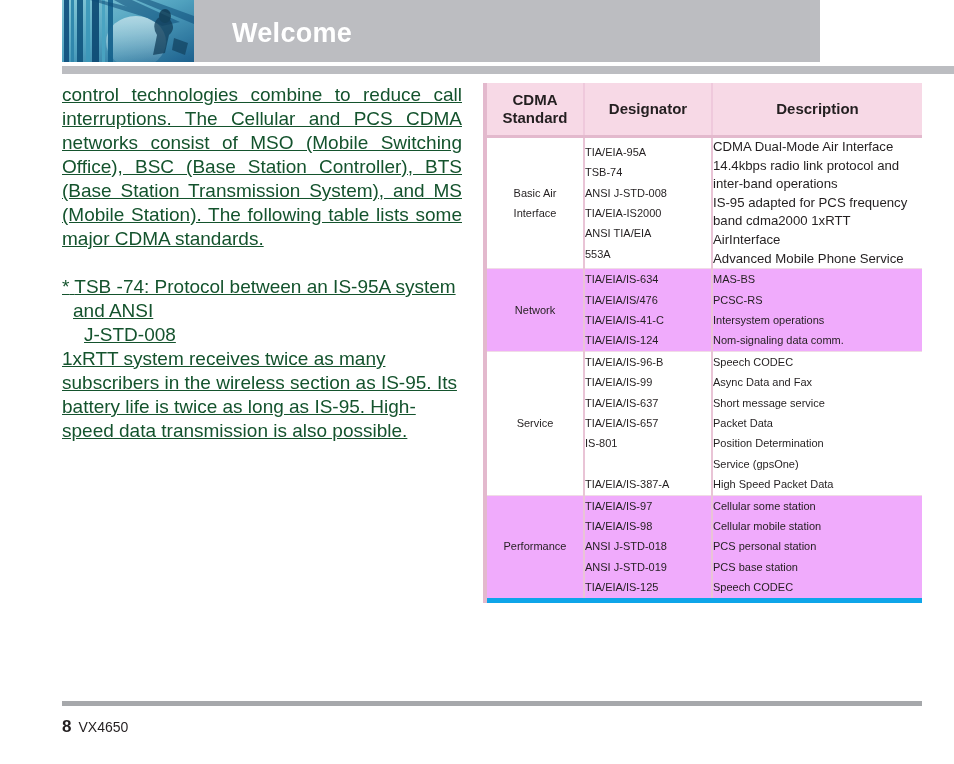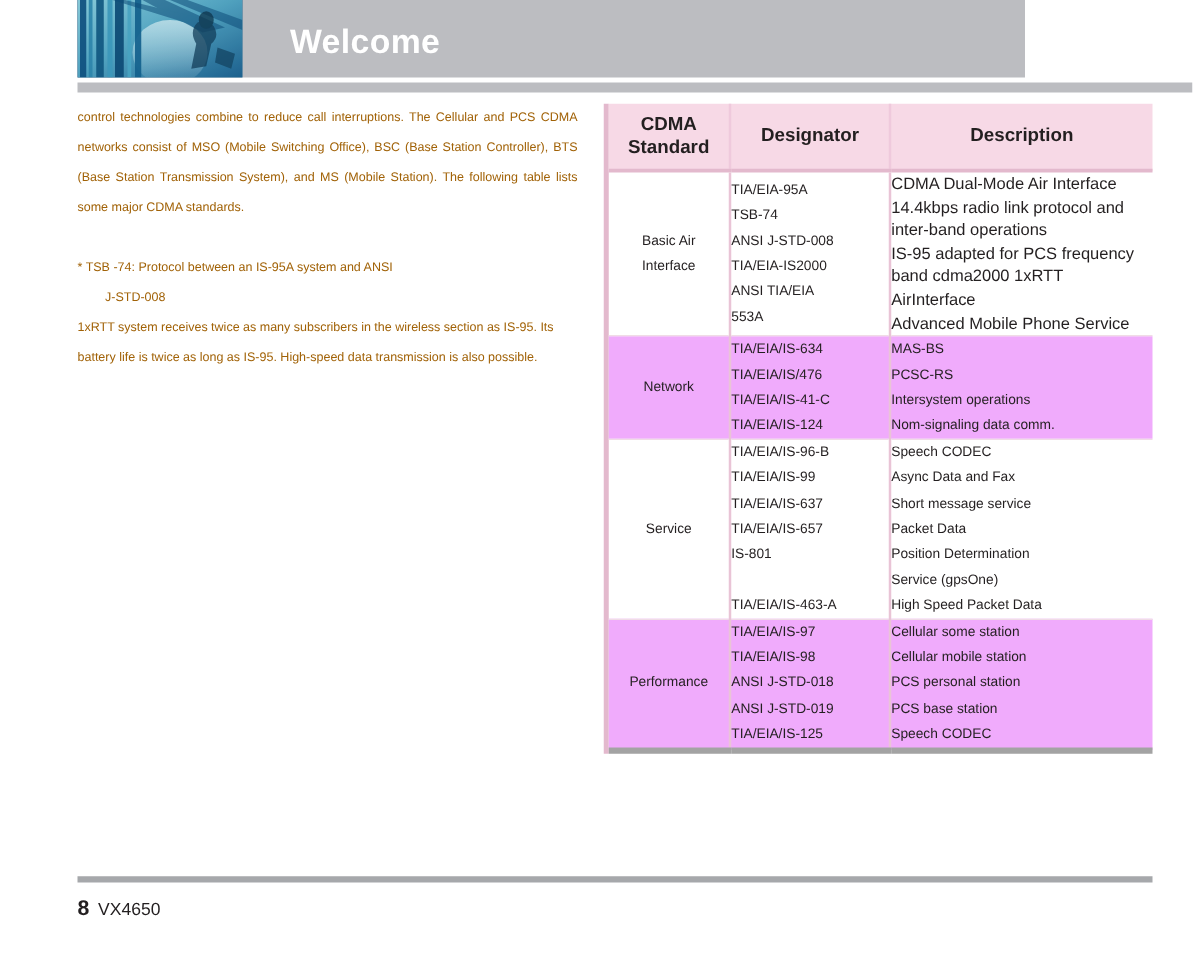--- a/index.html
+++ b/index.html
@@ -62,23 +62,24 @@
     height: 8px;
     background: #bcbdc1;
   }
 
   
   .left-column {
     position: absolute;
     left: 62px;
     top: 83px;
     width: 400px;
-    font-size: 10px;
+    font-size: 19px;
     line-height: 24px;
-    color: #a16207;
+    color: #14532d;
+    text-decoration: underline;
   }
   .para-justify {
     text-align: justify;
     margin: 0;
   }
   .para-note {
     margin: 24px 0 0 0;
     text-align: left;
     text-indent: -11px;
     padding-left: 11px;
@@ -131,21 +132,21 @@
 
   .std-table tbody td {
     font-size: 11px;
     line-height: 20.4px;
     color: #231f20;
     border-right: 2px solid #e9c4d6;
     border-bottom: 1px solid #f0dce6;
   }
   .std-table tbody td:last-child { border-right: none; }
   .std-table tbody tr:last-child td {
-    border-bottom: 5px solid #a3a3a3;
+    border-bottom: 5px solid #0ea5e9;
   }
   .std-table tbody tr.shaded td {
     background: #f0abfc;
   }
   .cell-std {
     text-align: center;
     padding: 6px 4px;
   }
   .cell-desig {
     text-align: left;
@@ -321,21 +322,21 @@
         <td class="cell-std">
           <span class="line">Service</span>
         </td>
         <td class="cell-desig">
           <span class="line">TIA/EIA/IS-96-B</span>
           <span class="line">TIA/EIA/IS-99</span>
           <span class="line">TIA/EIA/IS-637</span>
           <span class="line">TIA/EIA/IS-657</span>
           <span class="line">IS-801</span>
           <span class="line blank"></span>
-          <span class="line">TIA/EIA/IS-463-A</span>
+          <span class="line">TIA/EIA/IS-387-A</span>
         </td>
         <td class="cell-desc">
           <span class="line">Speech CODEC</span>
           <span class="line">Async Data and Fax</span>
           <span class="line">Short message service</span>
           <span class="line">Packet Data</span>
           <span class="line">Position Determination</span>
           <span class="line">Service (gpsOne)</span>
           <span class="line">High Speed Packet Data</span>
         </td>

